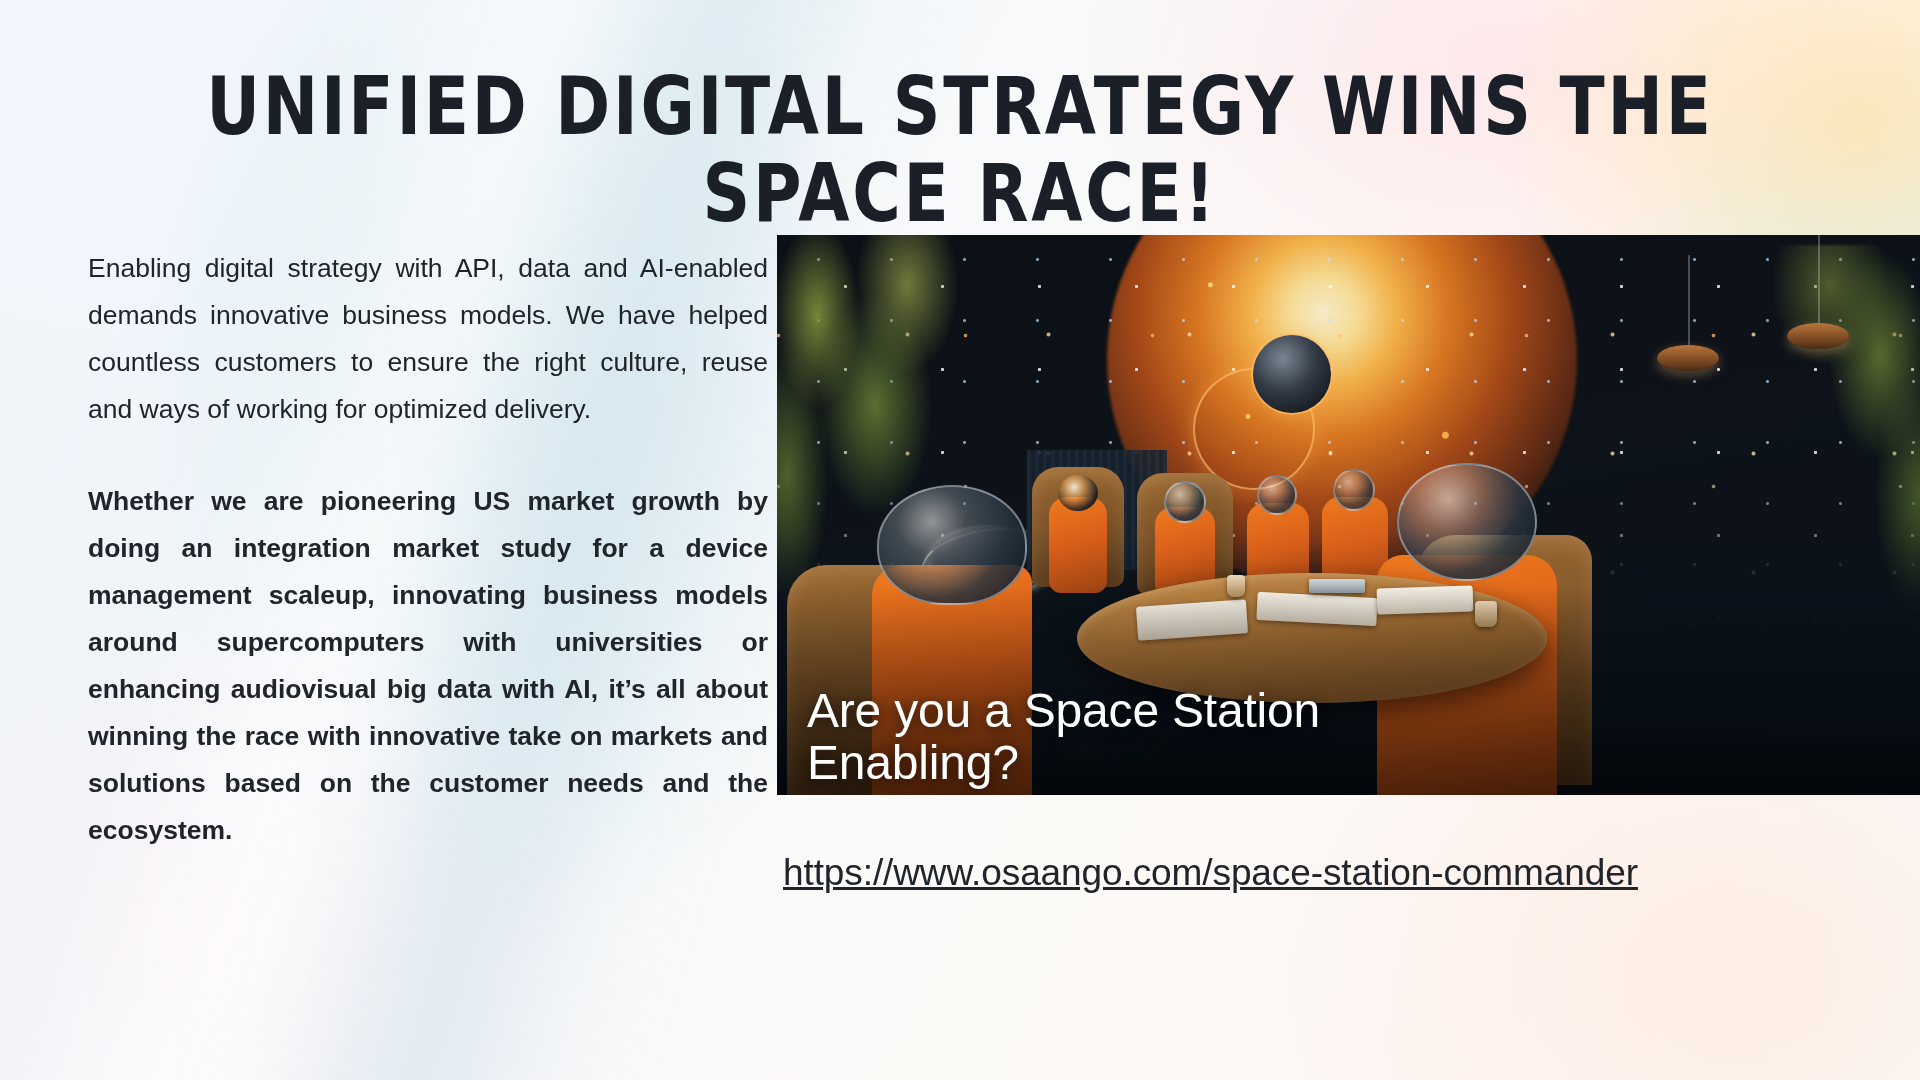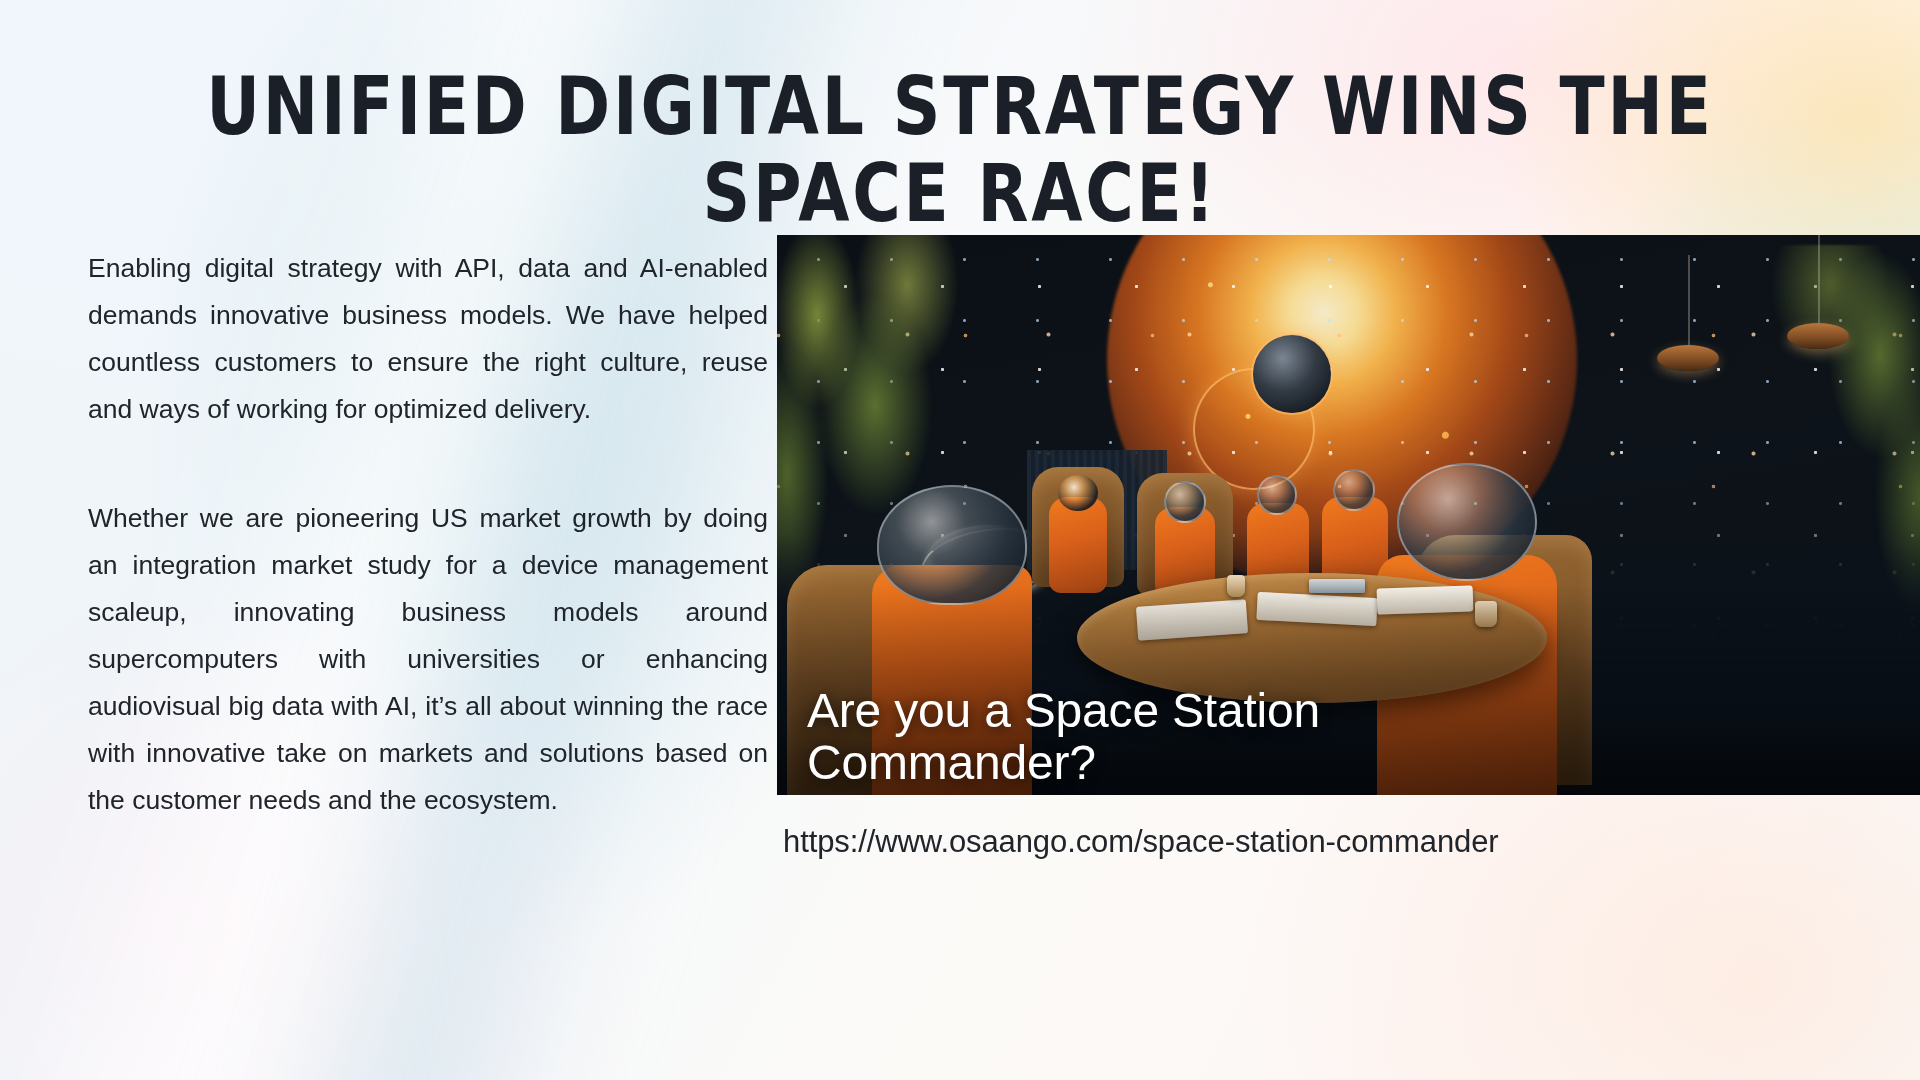--- a/index.html
+++ b/index.html
@@ -59,21 +59,21 @@
 
   
   #copy {
     position:absolute; left:88px; top:245px; width:680px;
     color:#20242b;
     font-size:26.5px;
     line-height:47px;
     text-align:justify;
     text-justify:inter-word;
   }
-  #copy p + p { margin-top:62px; }
+  #copy p + p { margin-top:45px;font-weight:bold; }
   #copy p:last-child { text-align-last:left; }
 
   
   #photo-panel {
     position:absolute; left:777px; top:235px; width:1143px; height:560px;
     overflow:hidden;
     background:#0a0c10;
   }
 
   
@@ -245,25 +245,26 @@
     white-space:pre-line;
   }
   #caption-scrim {
     position:absolute; left:0; right:0; bottom:0; height:210px;
     background:linear-gradient(180deg, rgba(0,0,0,0) 0%, rgba(0,0,0,0.30) 45%, rgba(0,0,0,0.55) 100%);
     pointer-events:none;
   }
 
   
   #photo-url {
-    position:absolute; left:783px; top:822px; width:1130px;
+    position:absolute; left:783px; top:853px; width:1130px;
     color:#20242b;
-    font-size:31px;
+    font-size:37px;
     line-height:40px;
     letter-spacing:-0.1px;
+    text-decoration:underline;
   }
 </style>
 </head>
 <body>
 
 <div id="slide">
 
   <div id="sheen-a"></div>
   <div id="sheen-b"></div>
 
@@ -331,18 +332,18 @@
       <div class="paper" style="left:60px;top:38px;width:110px;height:34px;transform:rotate(-4deg);"></div>
       <div class="paper" style="left:180px;top:30px;width:120px;height:28px;transform:rotate(3deg);"></div>
       <div class="paper" style="left:300px;top:22px;width:96px;height:26px;transform:rotate(-2deg);"></div>
       <div class="laptop" style="left:232px;top:14px;"></div>
       <div class="cup" style="left:398px;top:36px;"></div>
       <div class="cup" style="left:150px;top:10px;height:22px;width:18px;"></div>
     </div>
 
     <div id="caption-scrim"></div>
     <div id="photo-caption">Are you a Space Station
-Commander?</div>
+Enabling?</div>
   </div>
 
   <div id="photo-url">https://www.osaango.com/space-station-commander</div>
 
 </div>
 
 </body></html>

